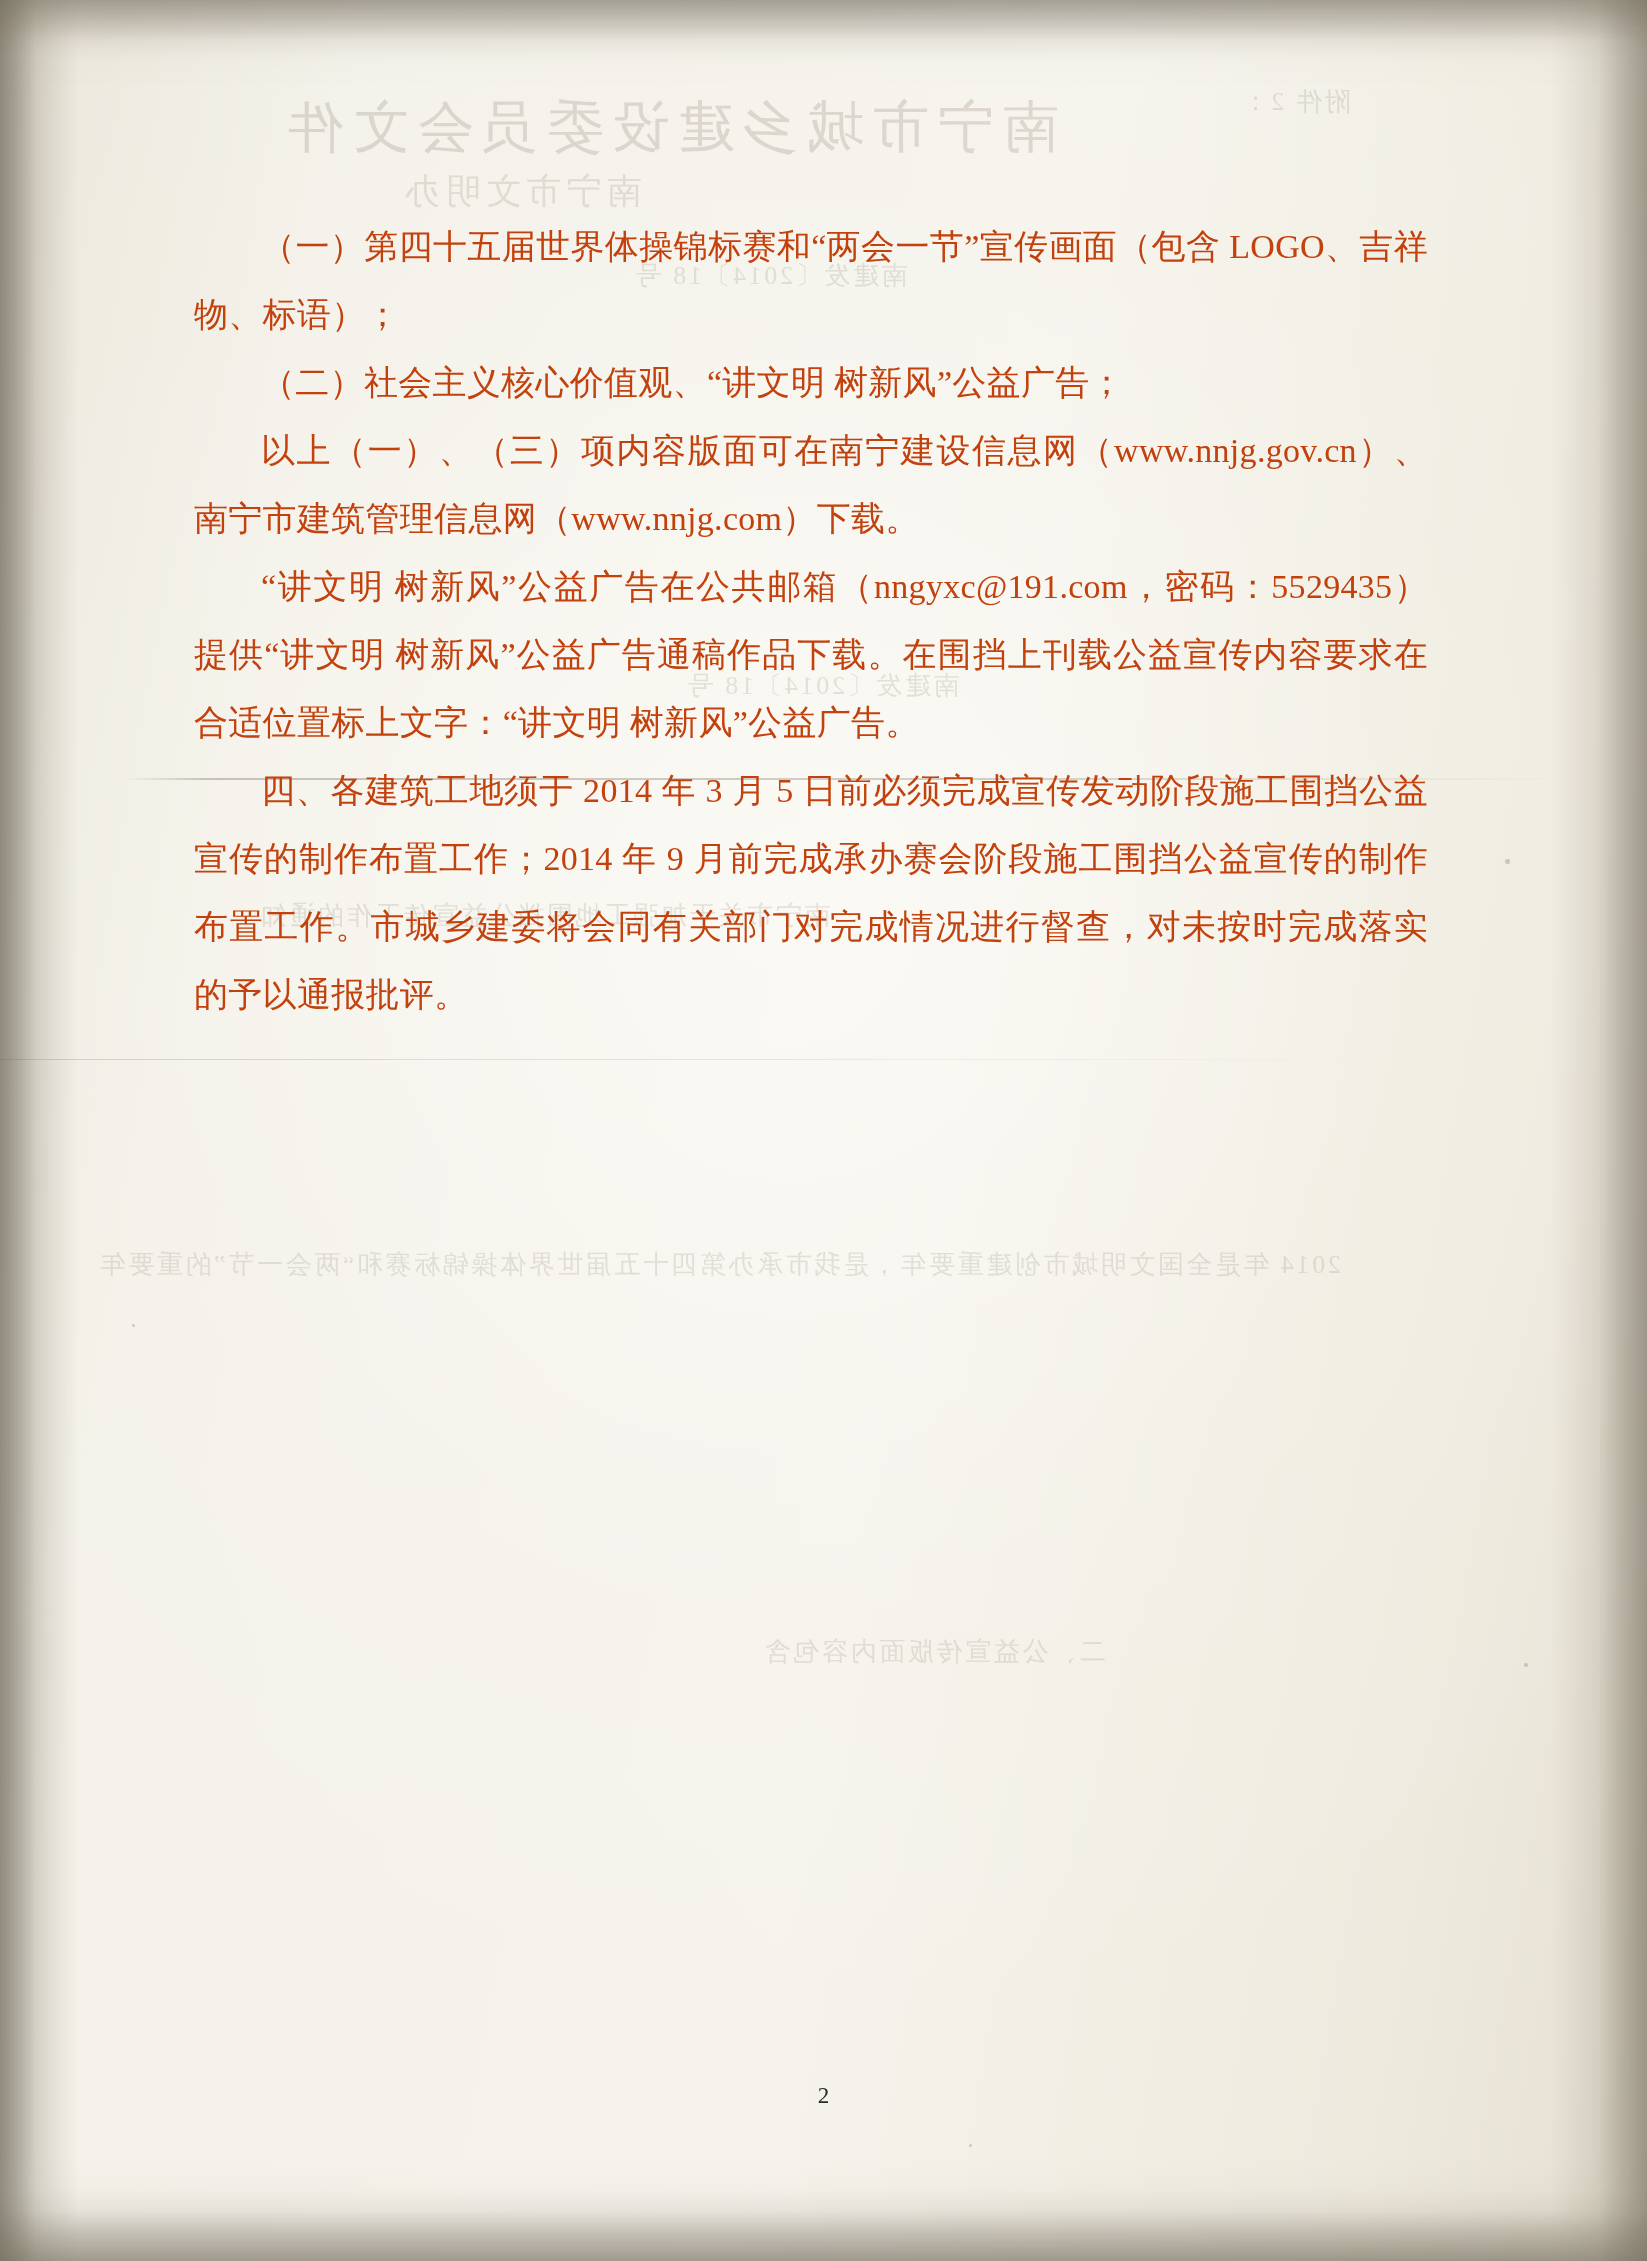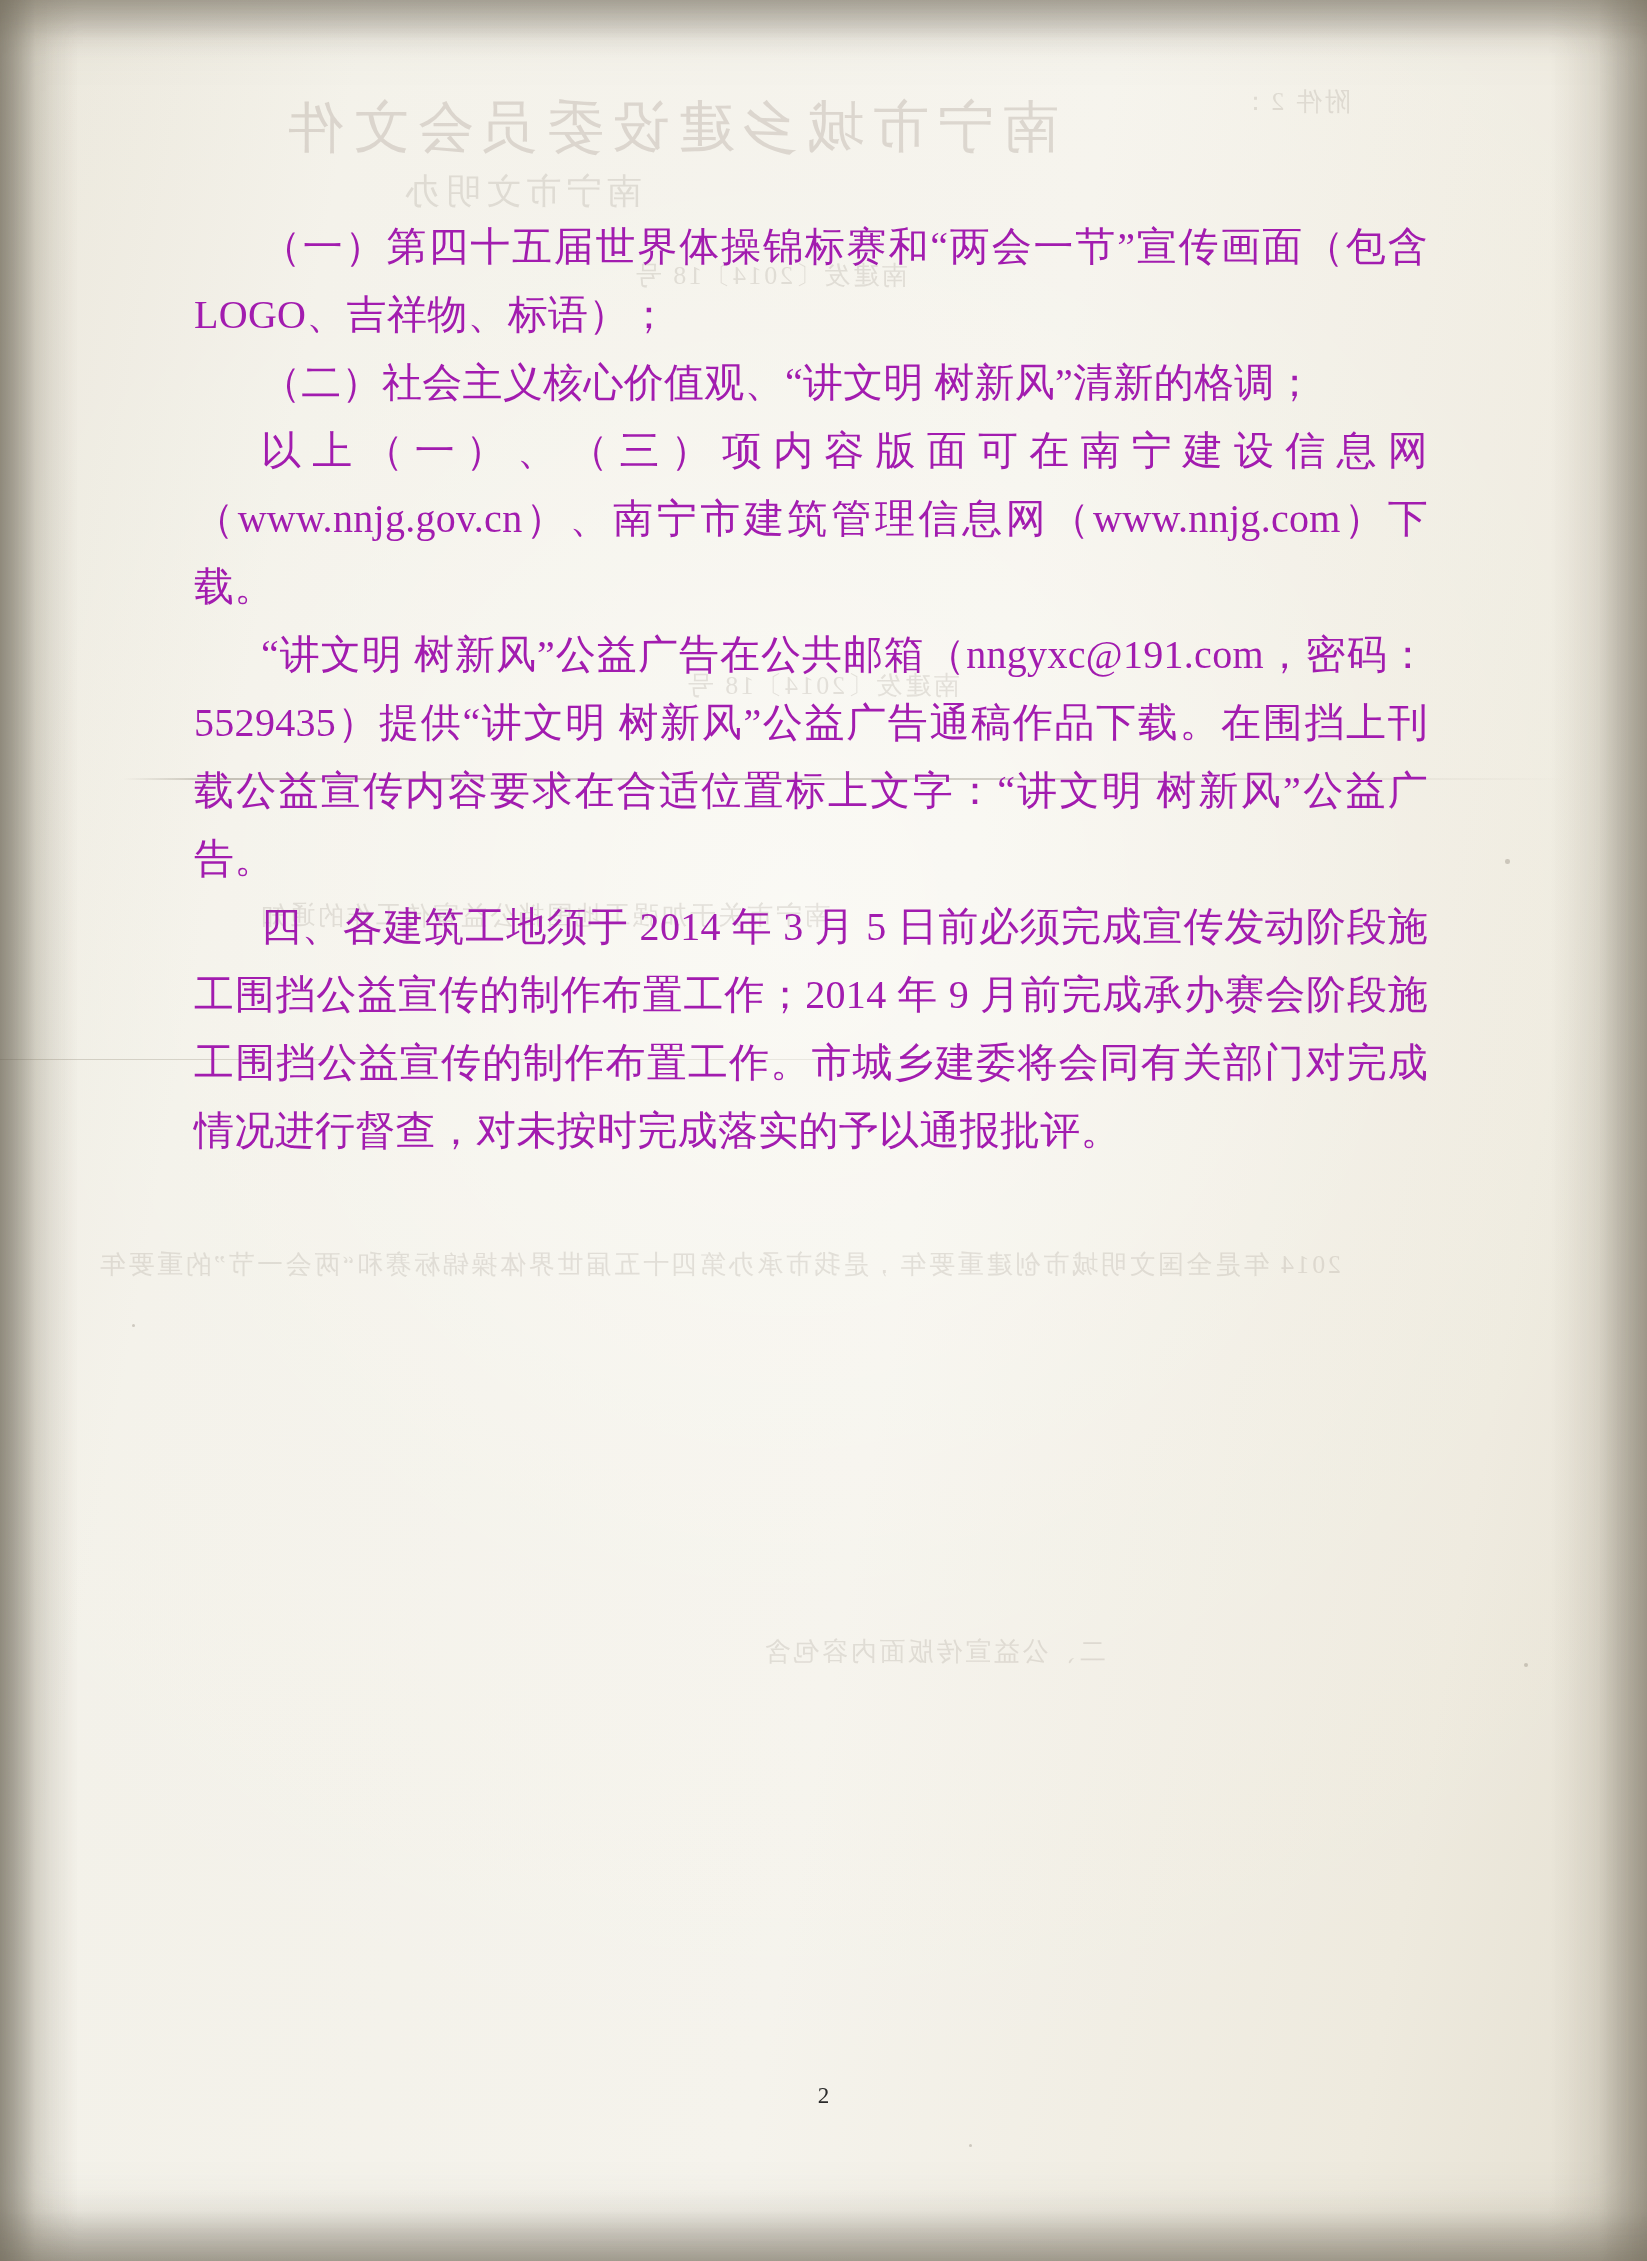--- a/index.html
+++ b/index.html
@@ -110,23 +110,23 @@
     font-size: 26px;
     letter-spacing: 2.6px;
   }
 
   
   .doc-body {
     position: absolute;
     left: 194px;
     top: 213px;
     width: 1234px;
-    font-size: 40px;
+    font-size: 34px;
     line-height: 68px;
-    color: #a21caf;
+    color: #c2410c;
     letter-spacing: 0.3px;
   }
   .para {
     margin: 0 0 0 0;
     text-align: justify;
     text-justify: inter-character;
     white-space: pre-wrap;
   }
   .indent {
     text-indent: 67px;
@@ -165,21 +165,21 @@
     <div class="ghost sm" style="left:97px; top:1247px;">2014 年是全国文明城市创建重要年，是我市承办第四十五届世界体操锦标赛和“两会一节”的重要年</div>
     <div class="ghost sm" style="left:762px; top:1634px;">二、公益宣传版面内容包含</div>
     <div class="ghost sm" style="left:1240px; top:84px;">附件 2：</div>
   </div>
 
   <div class="crease"></div>
   <div class="crease2"></div>
 
   <div class="doc-body">
     <p class="para indent">（一）第四十五届世界体操锦标赛和“两会一节”宣传画面（包含 LOGO、吉祥物、标语）；</p>
-    <p class="para indent">（二）社会主义核心价值观、“讲文明 树新风”清新的格调；</p>
+    <p class="para indent">（二）社会主义核心价值观、“讲文明 树新风”公益广告；</p>
     <p class="para indent">以上（一）、（三）项内容版面可在南宁建设信息网（www.nnjg.gov.cn）、南宁市建筑管理信息网（www.nnjg.com）下载。</p>
     <p class="para indent">“讲文明 树新风”公益广告在公共邮箱（nngyxc@191.com，密码：5529435）提供“讲文明 树新风”公益广告通稿作品下载。在围挡上刊载公益宣传内容要求在合适位置标上文字：“讲文明 树新风”公益广告。</p>
     <p class="para indent">四、各建筑工地须于 2014 年 3 月 5 日前必须完成宣传发动阶段施工围挡公益宣传的制作布置工作；2014 年 9 月前完成承办赛会阶段施工围挡公益宣传的制作布置工作。市城乡建委将会同有关部门对完成情况进行督查，对未按时完成落实的予以通报批评。</p>
   </div>
 
   <div class="page-number">2</div>
 
   <div class="speck" style="left:1505px; top:859px; width:4.5px; height:4.5px;"></div>
   <div class="speck" style="left:1524px; top:1663px; width:3.9px; height:3.9px;"></div>
   <div class="speck" style="left:132px; top:1324px; width:3.2px; height:3.2px;"></div>

